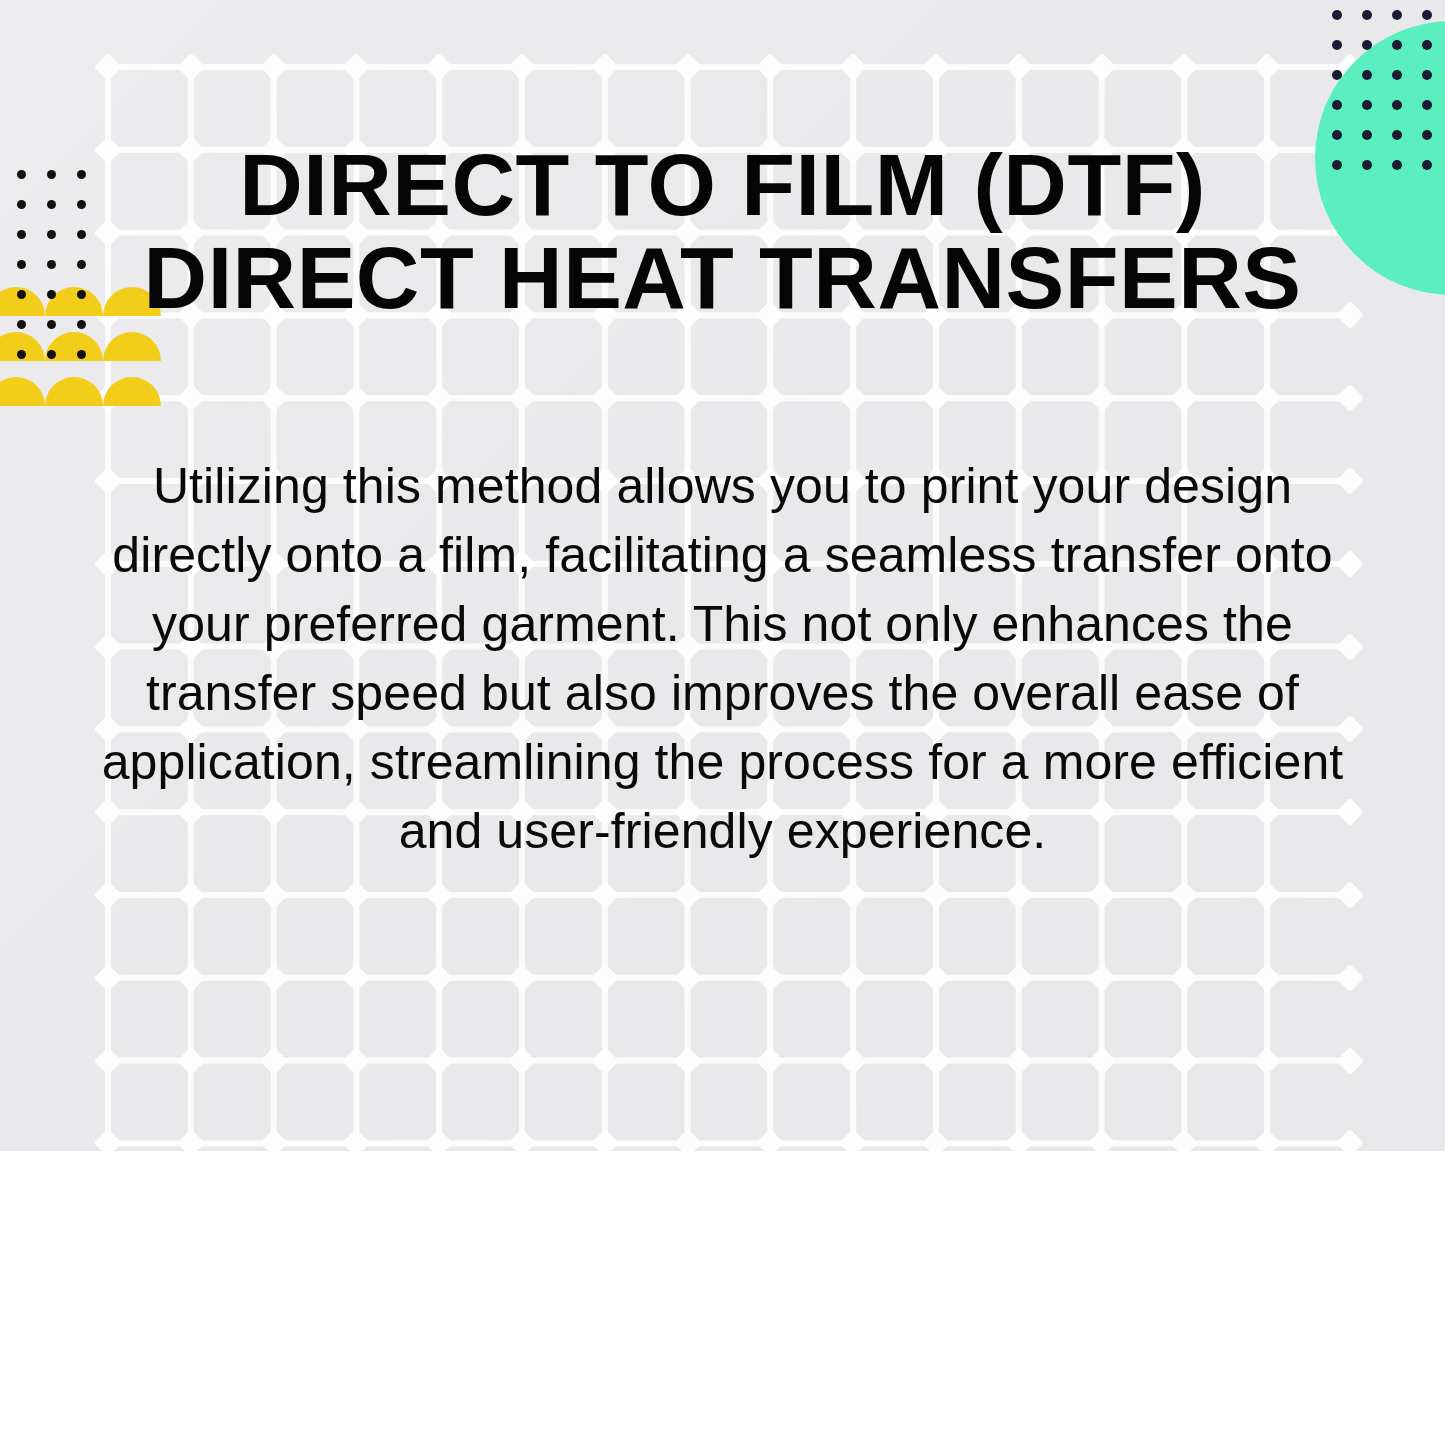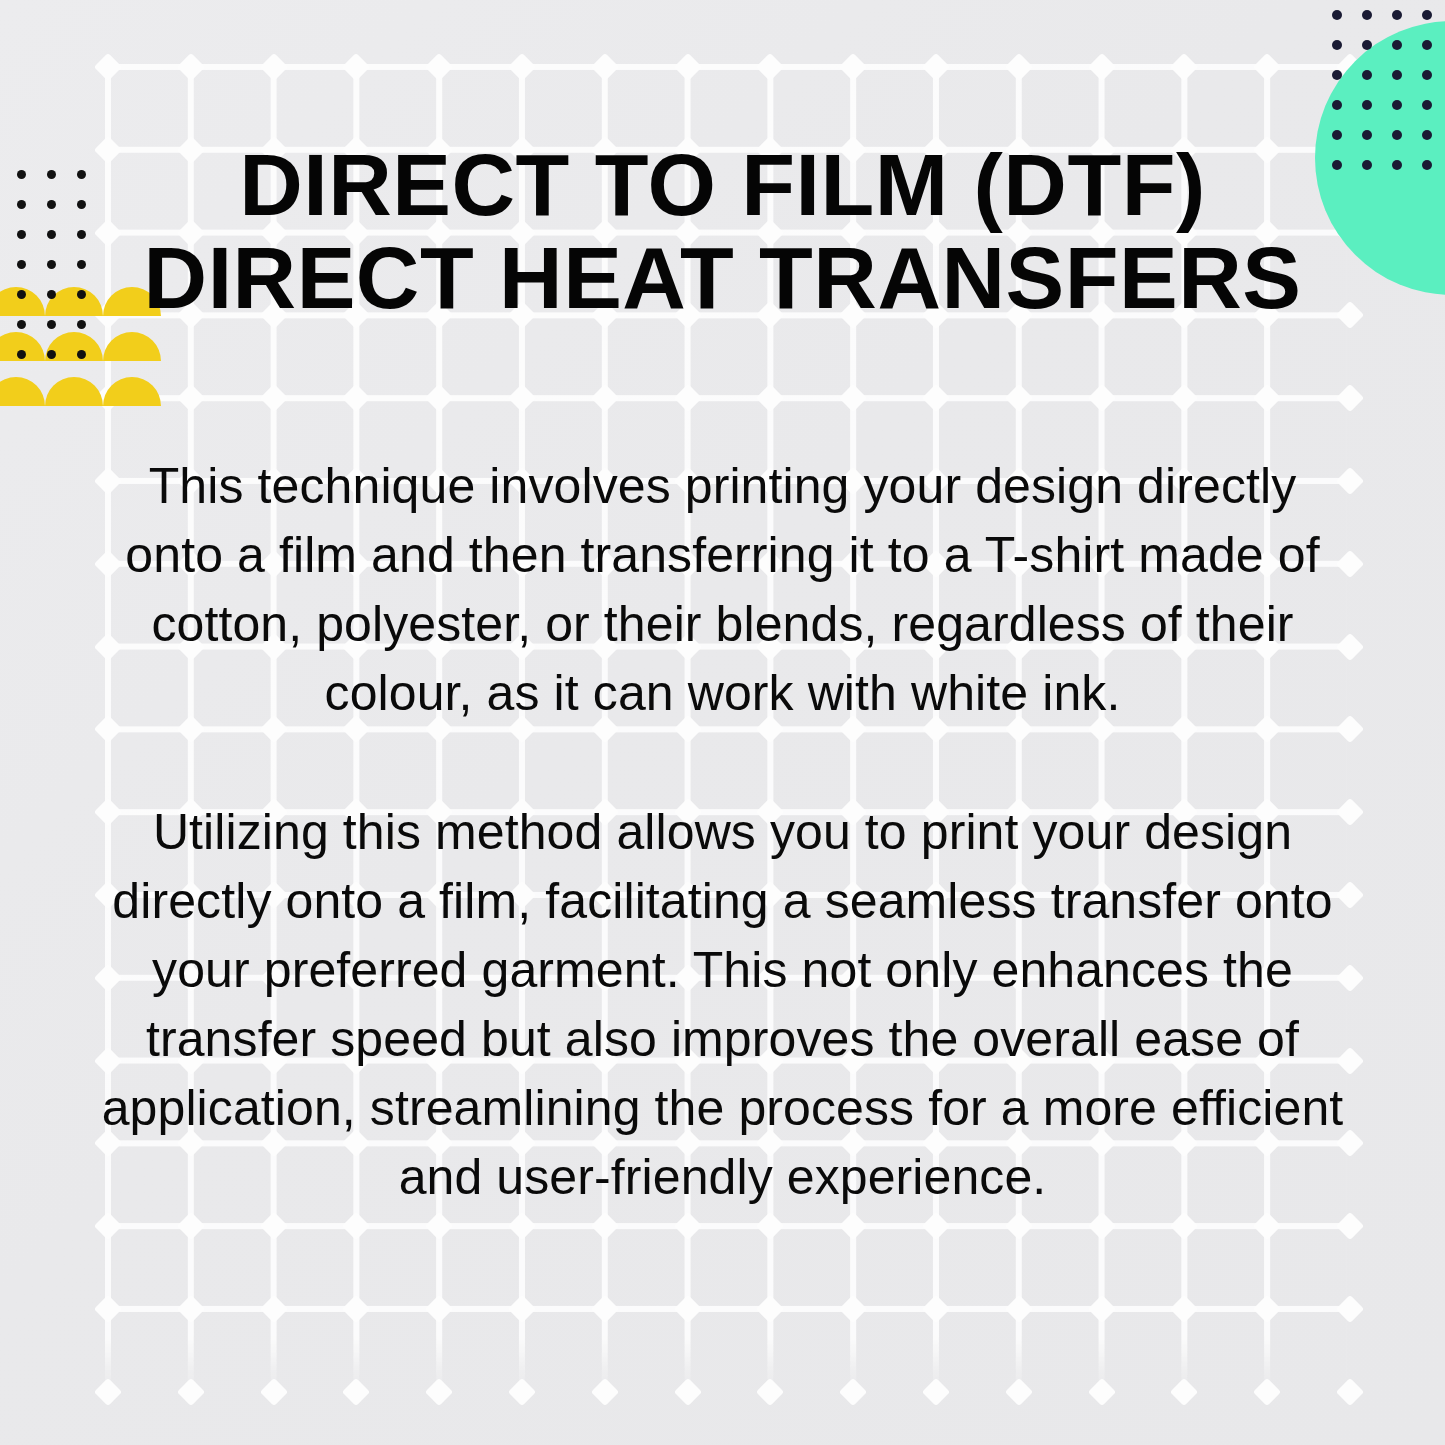--- a/index.html
+++ b/index.html
@@ -3,21 +3,21 @@
 <meta charset="utf-8">
 <style>
   html, body {
     margin: 0;
     padding: 0;
     background: #ffffff;
   }
   #canvas {
     position: relative;
     width: 1445px;
-    height: 1445px;
+    height: 1151px;
     overflow: hidden;
     background: linear-gradient(135deg, #ececee 0%, #e9e9eb 45%, #e8e8ea 100%);
     font-family: "Liberation Sans", sans-serif;
   }
 
   
   #grid-pattern {
     position: absolute;
     left: 105px;
     top: 64px;
@@ -461,18 +461,17 @@
       <div class="dot" style="left: 1422px; top: 160px; width: 10px; height: 10px; background: rgb(26, 27, 52);"></div>
     </div>
 
   <div id="content">
     <div id="title-block">
       <span class="title-line">DIRECT TO FILM (DTF)</span>
       <span class="title-line">DIRECT HEAT TRANSFERS</span>
     </div>
 
     <div id="body-block">
-      <p class="para">This technique involves printing your design directly onto a film and then transferring it to a T-shirt made of cotton, polyester, or their blends, regardless of their colour, as it can work with white ink.</p>
       <p class="para">Utilizing this method allows you to print your design directly onto a film, facilitating a seamless transfer onto your preferred garment. This not only enhances the transfer speed but also improves the overall ease of application, streamlining the process for a more efficient and user-friendly experience.</p>
     </div>
   </div>
 
 </div>
 
 </body></html>

